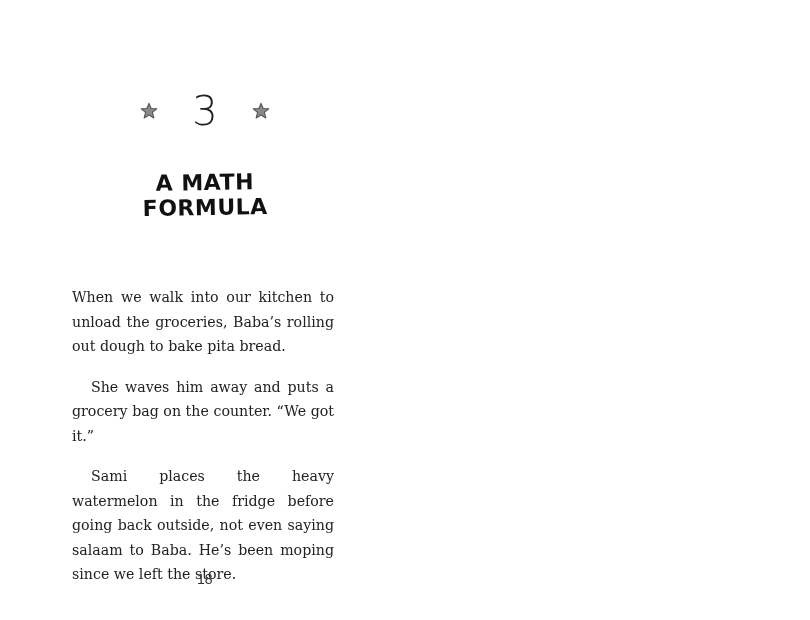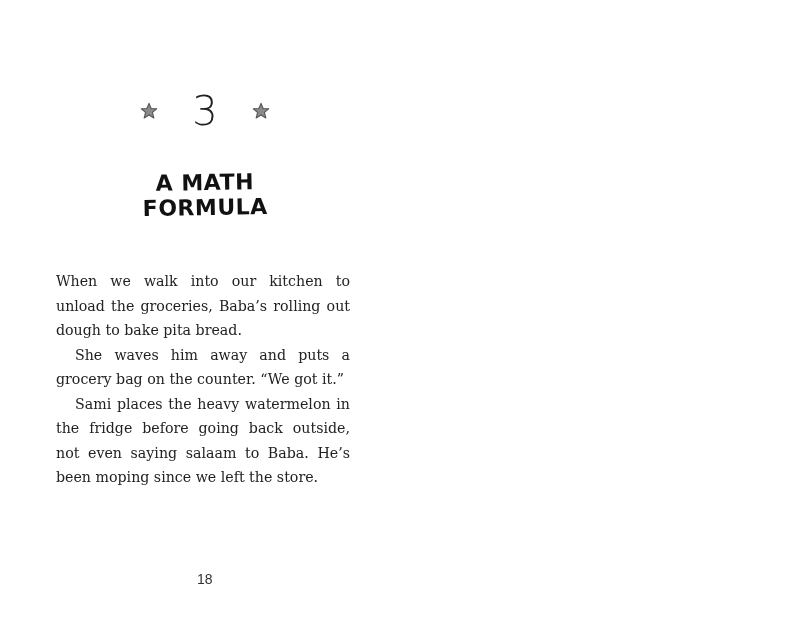--- a/index.html
+++ b/index.html
@@ -11,21 +11,21 @@
     .chapter-head { position: absolute; left: 140px; top: 86px; width: 130px; height: 50px;
                     display: flex; align-items: center; justify-content: space-between; }
     .chapter-num { font-family: "DejaVu Sans", "Liberation Sans", sans-serif; font-weight: 300;
                    font-size: 40px; color: #222; line-height: 1; }
     .star { width: 18px; height: 18px; }
     .chapter-title { position: absolute; left: 95px; top: 170px; width: 220px; text-align: center;
                      font-family: "DejaVu Sans", "Liberation Sans", sans-serif; font-weight: 900;
                      font-size: 22px; letter-spacing: 0.5px; color: #111; transform: rotate(-1deg); }
     .text { position: absolute; font-size: 14.2px; line-height: 24.5px; text-align: justify; }
     .text-left { left: 56px; top: 269px; width: 294px; }
-    .text p { margin: 0; text-indent: 19px; }
+    .text p { margin: 16px; text-indent: 19px; }
     .text p.noindent { text-indent: 0; }
     .page-num { position: absolute; top: 571px; font-family: "Liberation Sans", "DejaVu Sans", sans-serif;
                 font-size: 14px; color: #333; }
     .pn-left { left: 197px; }
   </style>
 </head>
 <body>
 
 <div class="page page-left">
   <div class="chapter-head">

